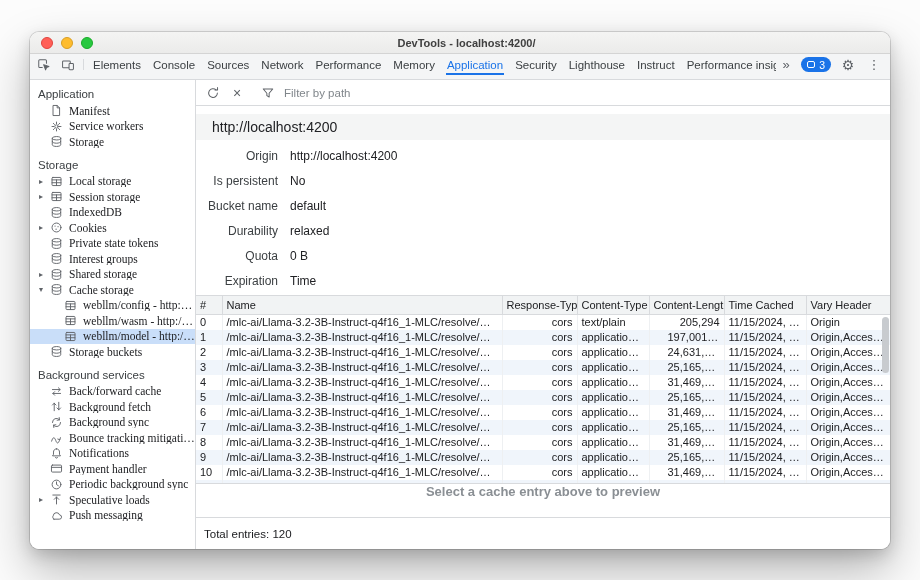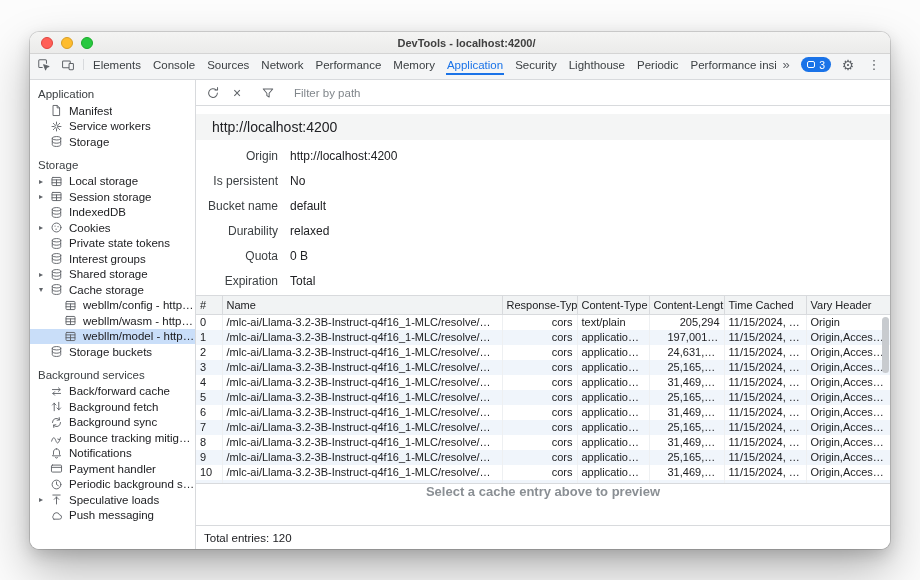--- a/index.html
+++ b/index.html
@@ -55,28 +55,28 @@
 
   .sidebar { width:166px; flex:none; border-right:1px solid #d8dadd; background:#fff; overflow:hidden; padding-top:5px; }
   .side-title { font-size:11.5px; color:#3c4043; padding:3px 8px; }
   .side-section { margin-bottom:6px; }
   .side-item { height:15.5px; display:flex; align-items:center; padding-left:9px; font-size:11.5px; color:#202124; }
   .side-item .arrow { width:11px; flex:none; font-size:8px; color:#5f6368; }
   .sicon { width:14px; height:13px; flex:none; margin-right:5px; color:#5f6368; display:flex; }
   .sicon svg { width:13px; height:13px; }
   .side-item.indent { padding-left:23px; }
   .side-item.selected { background:#c9def9; }
-  .slabel { white-space:nowrap; overflow:hidden; text-overflow:ellipsis; }
+  .slabel { white-space:nowrap; overflow:hidden; text-overflow:ellipsis;font-family:Liberation Serif, serif; }
 
   .main { flex:1; min-width:0; display:flex; flex-direction:column; background:#fff; }
 
   
   .cache-toolbar { height:26px; flex:none; border-bottom:1px solid #d8dadd; display:flex; align-items:center; padding:0 5px; }
   .glyph-btn { font-size:14px; }
-  .filter-input { border:none; outline:none; background:transparent; font-size:11.5px; width:130px; margin-left:14px; font-family:inherit; color:#202124; }
+  .filter-input { border:none; outline:none; background:transparent; font-size:11.5px; width:130px; margin-left:4px; font-family:inherit; color:#202124; }
   .filter-input::placeholder { color:#80868b; }
 
   
   .report-title { margin:8px 0 3px; background:#f4f5f5; height:26px; line-height:26px; padding:0 16px; font-size:14px; color:#202124; }
   .field { height:25px; display:flex; align-items:center; font-size:12px; }
   .field .flabel { width:82px; text-align:right; color:#3c4043; flex:none; }
   .field .fvalue { margin-left:12px; color:#202124; }
 
   
   .grid-wrap { height:189px; flex:none; margin-top:2px; border-top:1px solid #d8dadd; border-bottom:1px solid #d8dadd; overflow:hidden; position:relative; }
@@ -94,21 +94,21 @@
   }
   td:last-child { border-right:none; }
   tbody tr:nth-child(even) td { background:#f0f5fb; }
   td.r { text-align:right;padding-left:18px; }
   .vscroll { position:absolute; right:0; top:19px; bottom:0; width:10px; }
   .vthumb { position:absolute; top:2px; right:1.5px; width:7px; height:56px; border-radius:4px; background:#c8cbcf; }
 
   
   .preview { flex:1; display:flex; align-items:flex-start; justify-content:center; min-height:0; }
   .preview-msg { font-size:13px; font-weight:bold; color:#8a8f94; }
-  .statusbar { height:24px; flex:none; border-top:1px solid #d8dadd; display:flex; align-items:center; padding:0 8px; font-size:11.5px; color:#202124; }
+  .statusbar { height:32px; flex:none; border-top:1px solid #d8dadd; display:flex; align-items:center; padding:0 8px; font-size:11.5px; color:#202124; }
 </style>
 </head>
 <body>
 
 <div class="window">
 
   <div class="titlebar">
     <div class="traffic">
       <span class="tl red"></span>
       <span class="tl yellow"></span>
@@ -153,21 +153,21 @@
         <div class="tab active">
           <span>Application</span>
         </div>
         <div class="tab">
           <span>Security</span>
         </div>
         <div class="tab">
           <span>Lighthouse</span>
         </div>
         <div class="tab">
-          <span>Periodic</span>
+          <span>Instruct</span>
         </div>
         <div class="tab">
           <span>Performance insights</span>
         </div>
       </div>
     <div class="tab-right">
       <span class="tbtn more">»</span>
       <span class="issue-pill">
         <span class="bubble"></span>
         <span>3</span>
@@ -470,21 +470,21 @@
           <div class="field">
             <span class="flabel">Durability</span>
             <span class="fvalue">relaxed</span>
           </div>
           <div class="field">
             <span class="flabel">Quota</span>
             <span class="fvalue">0 B</span>
           </div>
           <div class="field">
             <span class="flabel">Expiration</span>
-            <span class="fvalue">Total</span>
+            <span class="fvalue">Time</span>
           </div>
         </div>
 
       <div class="grid-wrap">
         <table>
           <colgroup>
             <col style="width:26px">
               <col style="width:280px">
               <col style="width:75px">
             <col style="width:72px">

